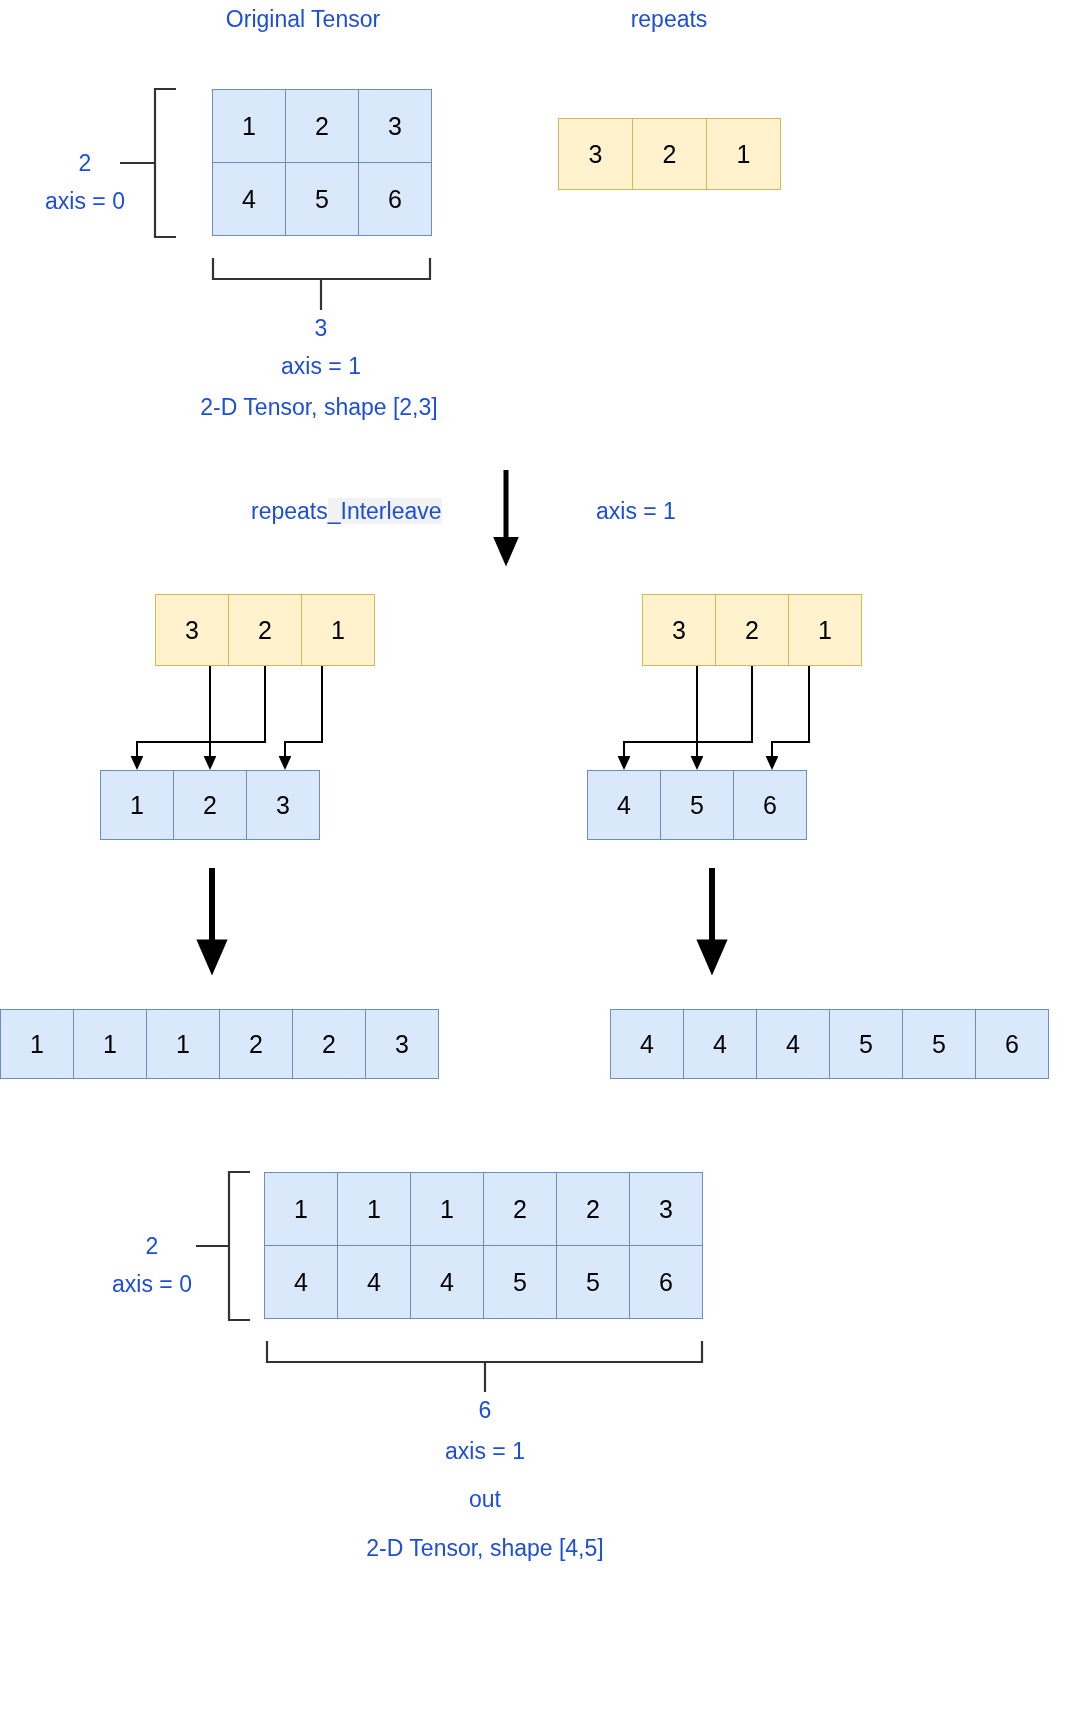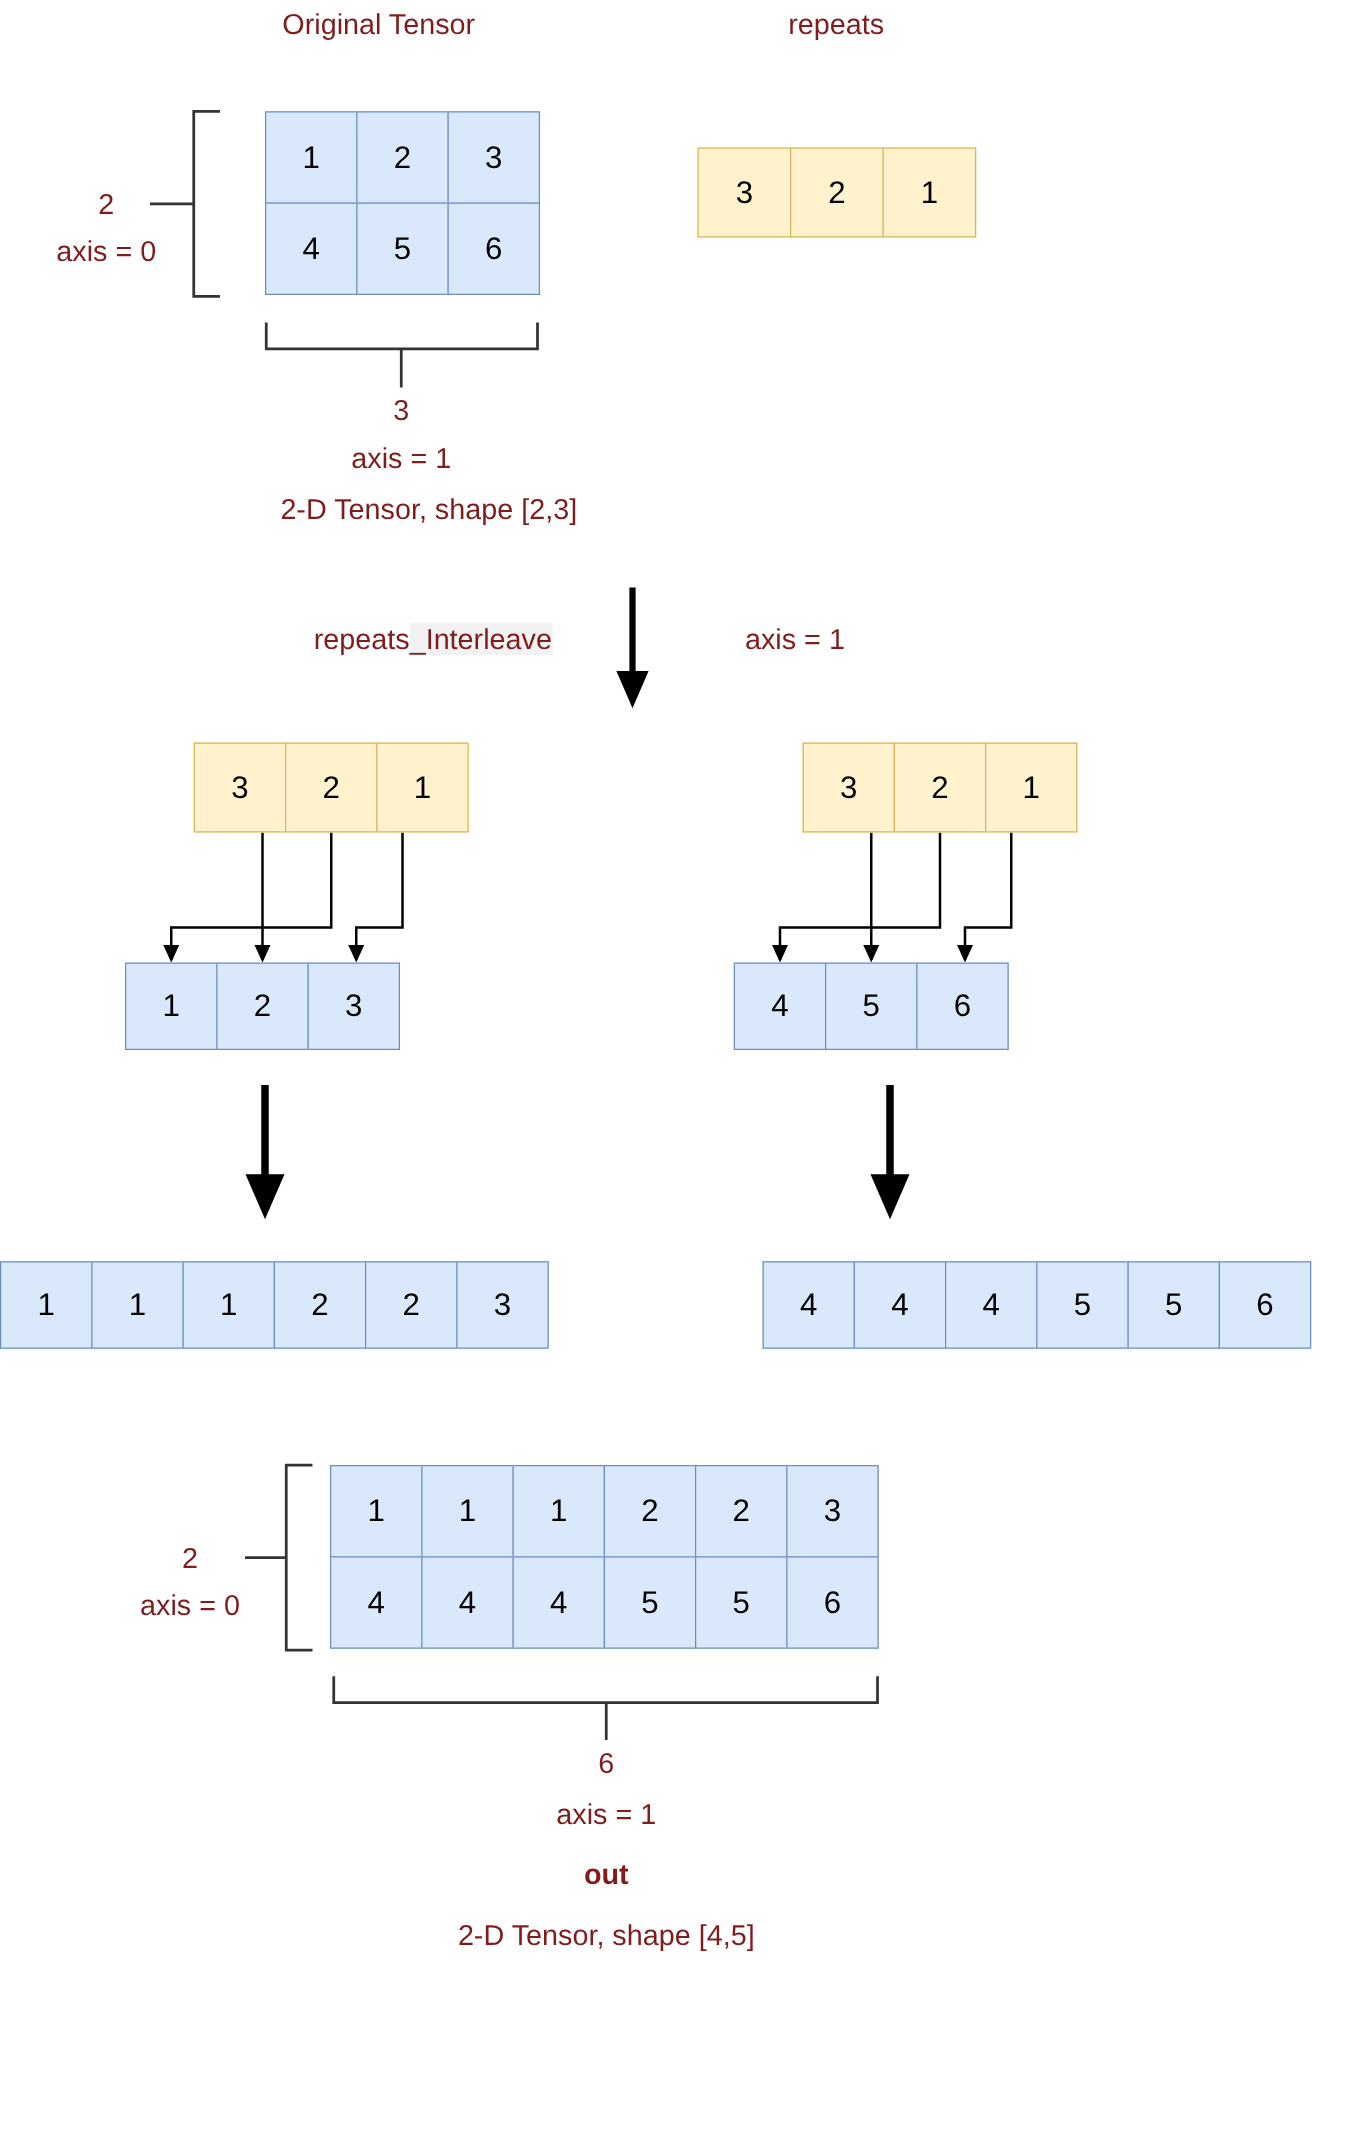--- a/index.html
+++ b/index.html
@@ -16,21 +16,21 @@
     position: relative;
     width: 1091px;
     height: 1709px;
     background: #ffffff;
     overflow: hidden;
   }
   .lbl {
     position: absolute;
     font-size: 23px;
     line-height: 1;
-    color: #7f1d1d;
+    color: #1d4ed8;
     white-space: nowrap;
   }
   .lbl.c { transform: translateX(-50%); }
   .cellrow {
     position: absolute;
     display: flex;
     box-sizing: border-box;
   }
   .cell {
     box-sizing: border-box;
@@ -151,21 +151,21 @@
       <div class="cell" style="width:74px;height:74px;">5</div>
       <div class="cell" style="width:74px;height:74px;">6</div>
     </div>
   </div>
 
   <div class="lbl c" style="left:85px; top:152px;">2</div>
   <div class="lbl c" style="left:85px; top:190px;">axis = 0</div>
 
   <div class="lbl c" style="left:321px; top:317px;">3</div>
   <div class="lbl c" style="left:321px; top:355px;">axis = 1</div>
-  <div class="lbl c" style="left:343px; top:396px;">2-D Tensor, shape [2,3]</div>
+  <div class="lbl c" style="left:319px; top:396px;">2-D Tensor, shape [2,3]</div>
 
   <div class="cellrow yellow" style="left:558px; top:118px;">
     <div class="cell" style="width:75px;height:72px;">3</div>
     <div class="cell" style="width:75px;height:72px;">2</div>
     <div class="cell" style="width:75px;height:72px;">1</div>
   </div>
 
   <div class="lbl" style="left:251px; top:500px;">
     <span>repeats</span><span class="hl">_Interleave</span>
   </div>
@@ -231,16 +231,16 @@
       <div class="cell" style="width:74px;height:74px;">5</div>
       <div class="cell" style="width:74px;height:74px;">6</div>
     </div>
   </div>
 
   <div class="lbl c" style="left:152px; top:1235px;">2</div>
   <div class="lbl c" style="left:152px; top:1273px;">axis = 0</div>
 
   <div class="lbl c" style="left:485px; top:1399px;">6</div>
   <div class="lbl c" style="left:485px; top:1440px;">axis = 1</div>
-  <div class="lbl c" style="left:485px; top:1488px;font-weight:bold;">out</div>
+  <div class="lbl c" style="left:485px; top:1488px;">out</div>
   <div class="lbl c" style="left:485px; top:1537px;">2-D Tensor, shape [4,5]</div>
 
 </div>
 
 </body></html>

